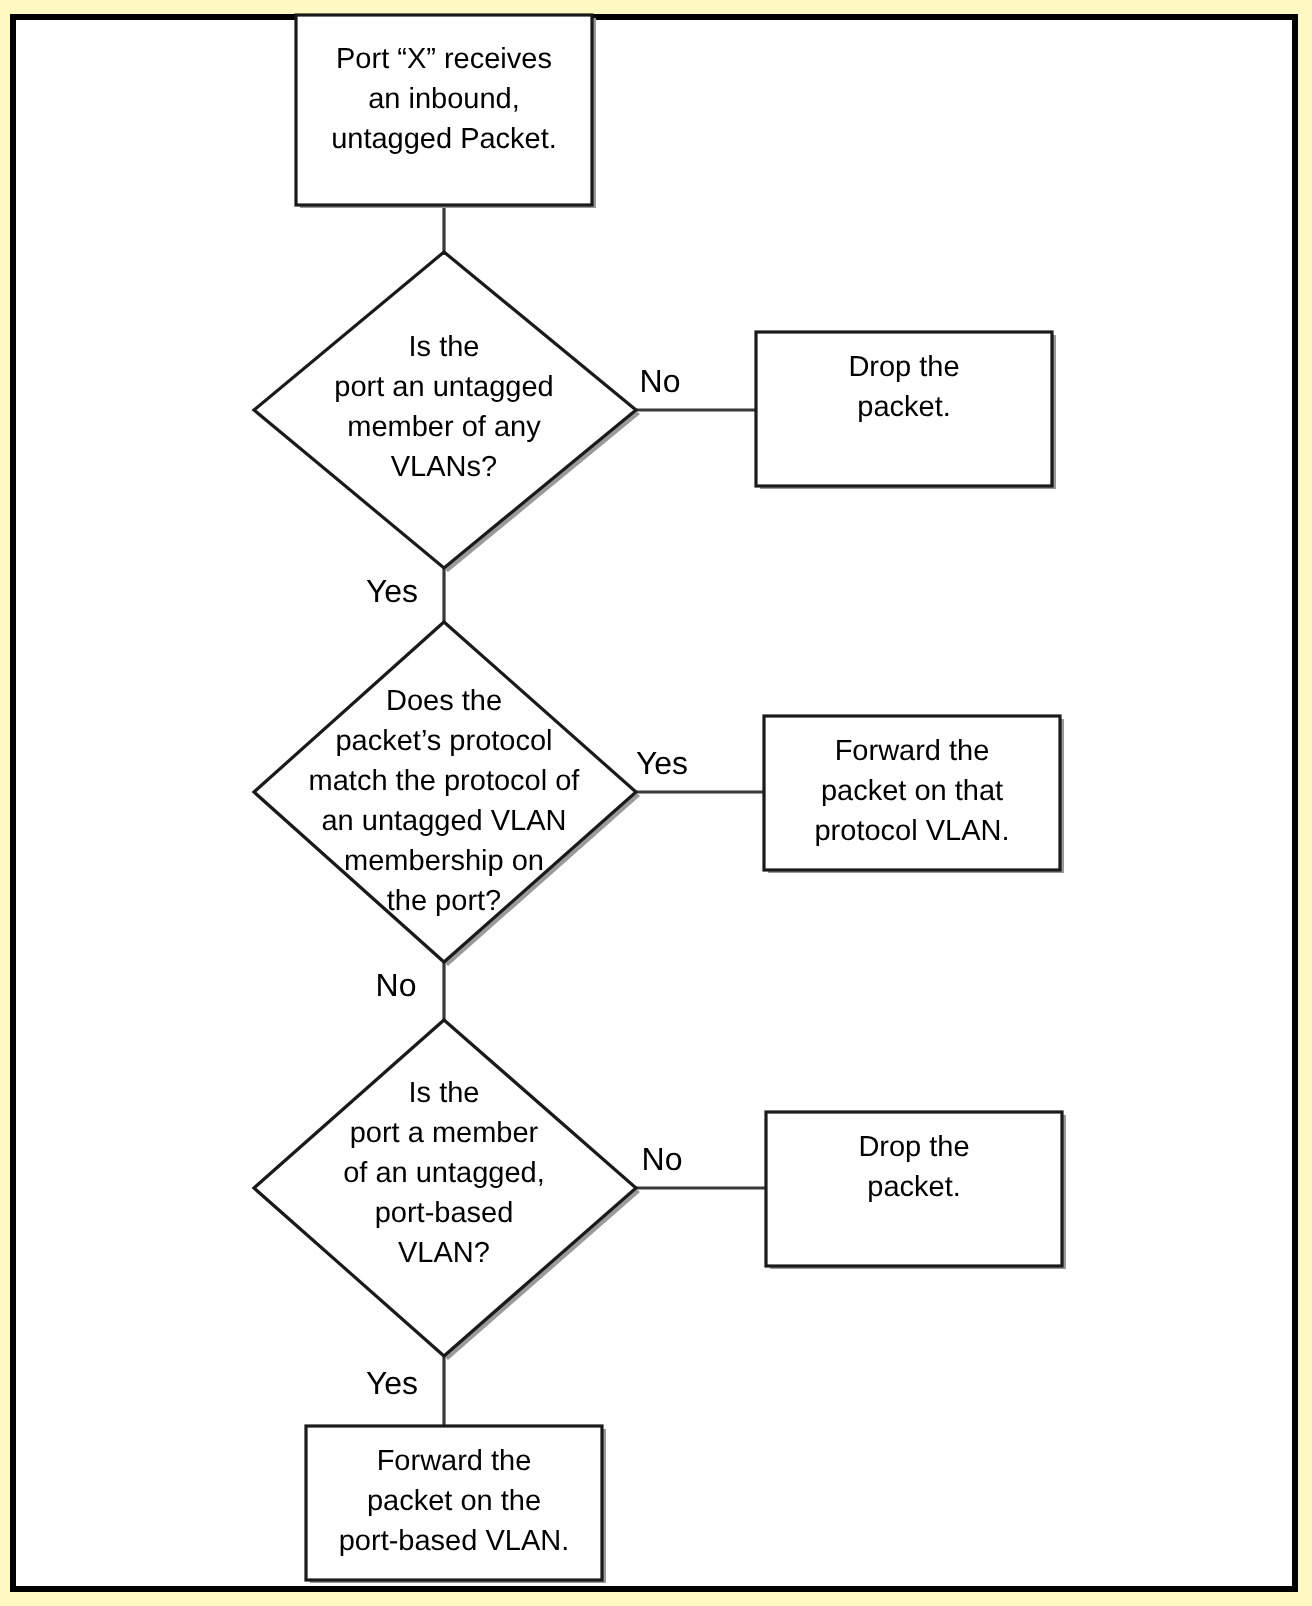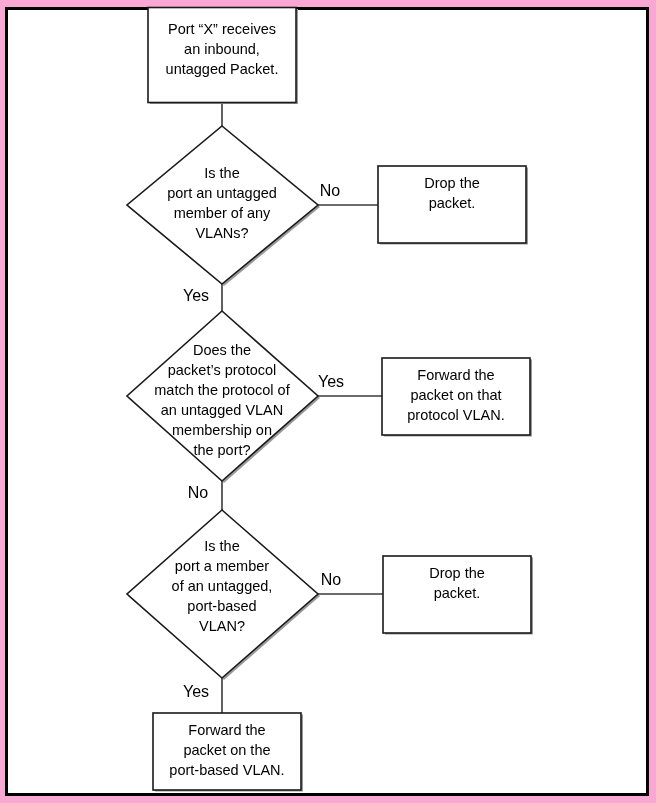--- a/index.html
+++ b/index.html
@@ -4,21 +4,21 @@
 <style>
   html, body {
     margin: 0;
     padding: 0;
     background: #ffffff;
   }
   #page {
     position: relative;
     width: 656px;
     height: 803px;
-    background: #f9a8d4;
+    background: #fef9c3;
     overflow: hidden;
     font-family: "Liberation Sans", "DejaVu Sans", sans-serif;
   }
   #frame {
     position: absolute;
     left: 5px;
     top: 7px;
     width: 644px;
     height: 789px;
     border: 3px solid #000000;

